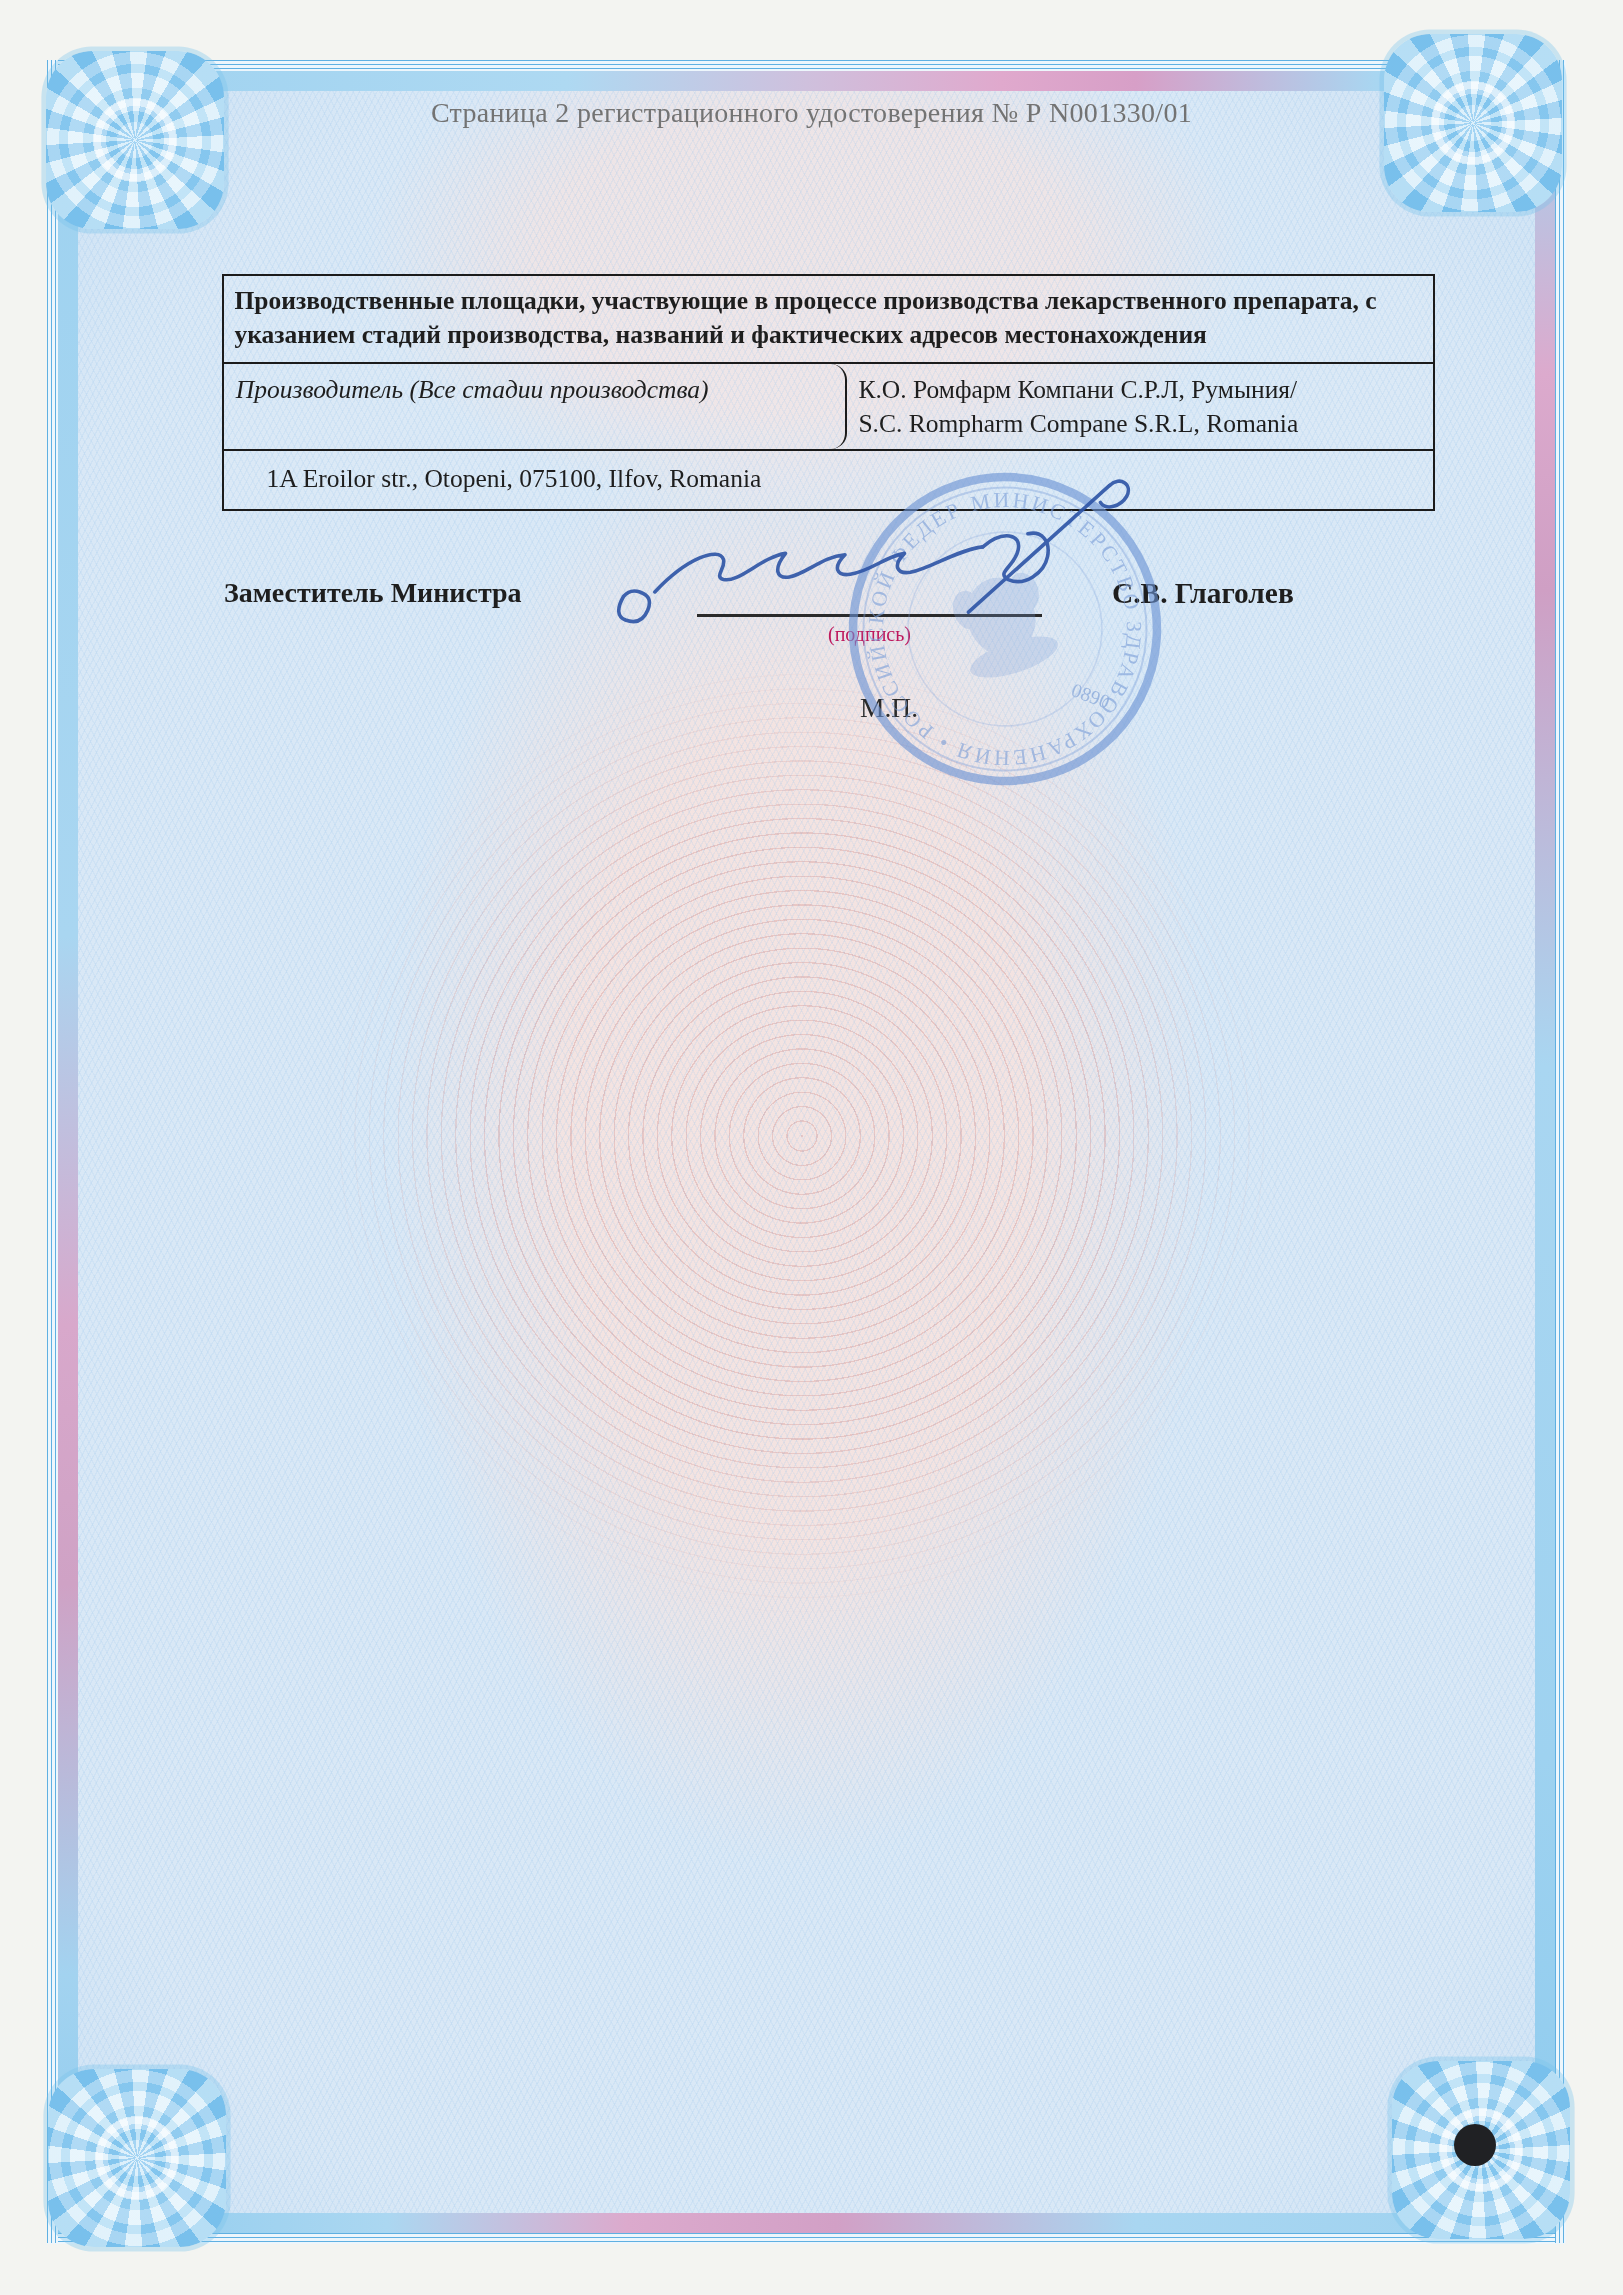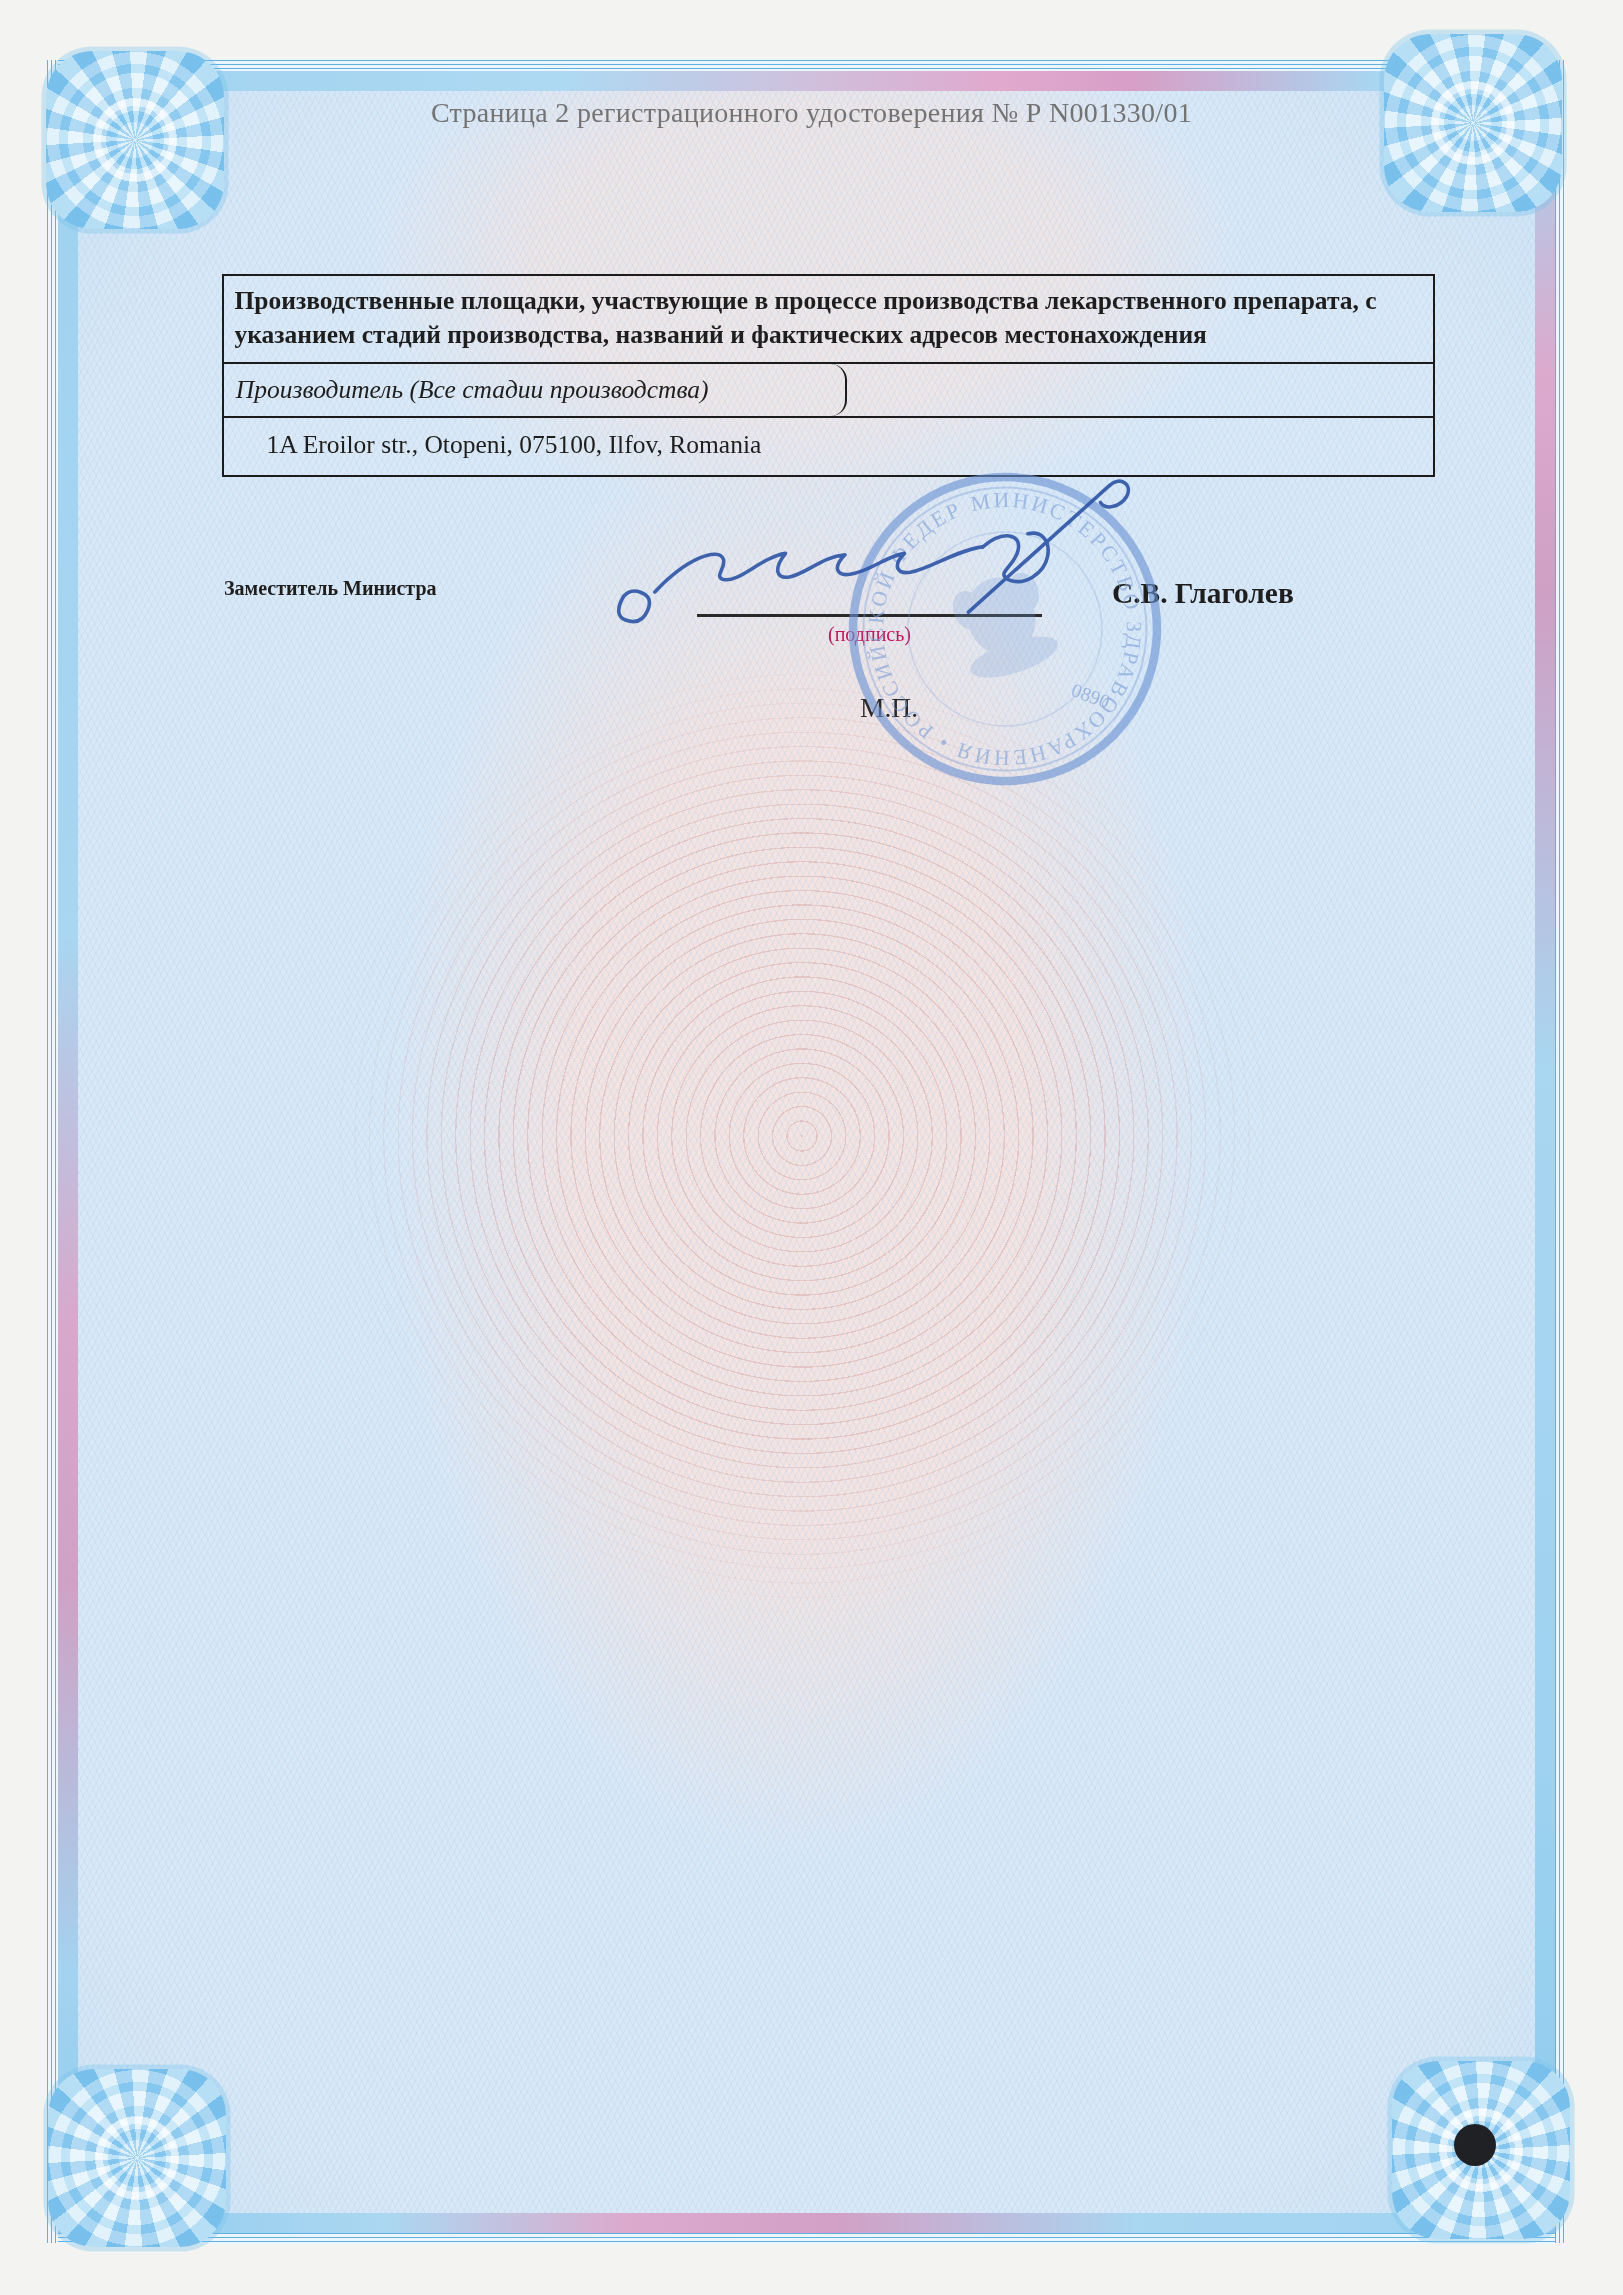--- a/index.html
+++ b/index.html
@@ -66,21 +66,21 @@
   .doc-table{
     position:absolute;left:222px;top:274px;width:1209px;
     border:2.6px solid #1b1b1b;font-size:25.5px;line-height:1.32;
     background:rgba(255,255,255,0.06);
   }
   .t-header{padding:7.9px 13px 10.5px 10.5px;font-weight:bold;border-bottom:2.6px solid #1b1b1b;}
   .t-row2{display:flex;border-bottom:2.6px solid #1b1b1b;}
   .t-cell-label{width:597px;padding:9.2px 11.8px;font-style:italic;border-right:2.6px solid #1b1b1b;border-radius:16px;}
   .t-cell-value{flex:1;padding:9.2px 11.8px;}
   .t-row3{padding:10.5px 11.8px 13px 10.5px;margin-left:32px;}
-  .sig-left{position:absolute;left:224px;top:577px;font-size:20px;font-weight:bold;}
+  .sig-left{position:absolute;left:224px;top:577px;font-size:28px;font-weight:bold;}
   .sig-right{position:absolute;left:1112px;top:577px;font-size:29.4px;font-weight:bold;}
   .sig-line{position:absolute;left:697px;top:614px;width:345px;height:2.6px;background:#2a2a2a;}
   .sig-caption{position:absolute;left:697px;top:623px;width:345px;text-align:center;font-size:20px;color:#be185d;}
   .mp-mark{position:absolute;left:854px;top:692px;font-size:27.5px;color:#2a2a2a;margin-left:6px;}
   .stamp{position:absolute;left:838px;top:462px;pointer-events:none;}
   .signature-ink{position:absolute;left:589px;top:458px;pointer-events:none;}
 </style>
 </head>
 <body>
 
@@ -103,20 +103,24 @@
   <div class="rosette rosette-bl"></div>
   <div class="rosette rosette-br"></div>
   <div class="punch-dot"></div>
 
   <div class="title">Страница 2 регистрационного удостоверения № Р N001330/01</div>
 
   <div class="doc-table">
     <div class="t-header">Производственные площадки, участвующие в процессе производства лекарственного препарата, с указанием стадий производства, названий и фактических адресов местонахождения</div>
     <div class="t-row2">
       <div class="t-cell-label">Производитель (Все стадии производства)</div>
+      <div class="t-cell-value">
+        <div>К.О. Ромфарм Компани С.Р.Л, Румыния/</div>
+        <div>S.C. Rompharm Compane S.R.L, Romania</div>
+      </div>
     </div>
     <div class="t-row3">1A Eroilor str., Otopeni, 075100, Ilfov, Romania</div>
   </div>
 
   <div class="sig-left">Заместитель Министра</div>
   <div class="sig-line"></div>
   <div class="sig-caption">(подпись)</div>
   <div class="sig-right">С.В. Глаголев</div>
   <div class="mp-mark">М.П.</div>
 

